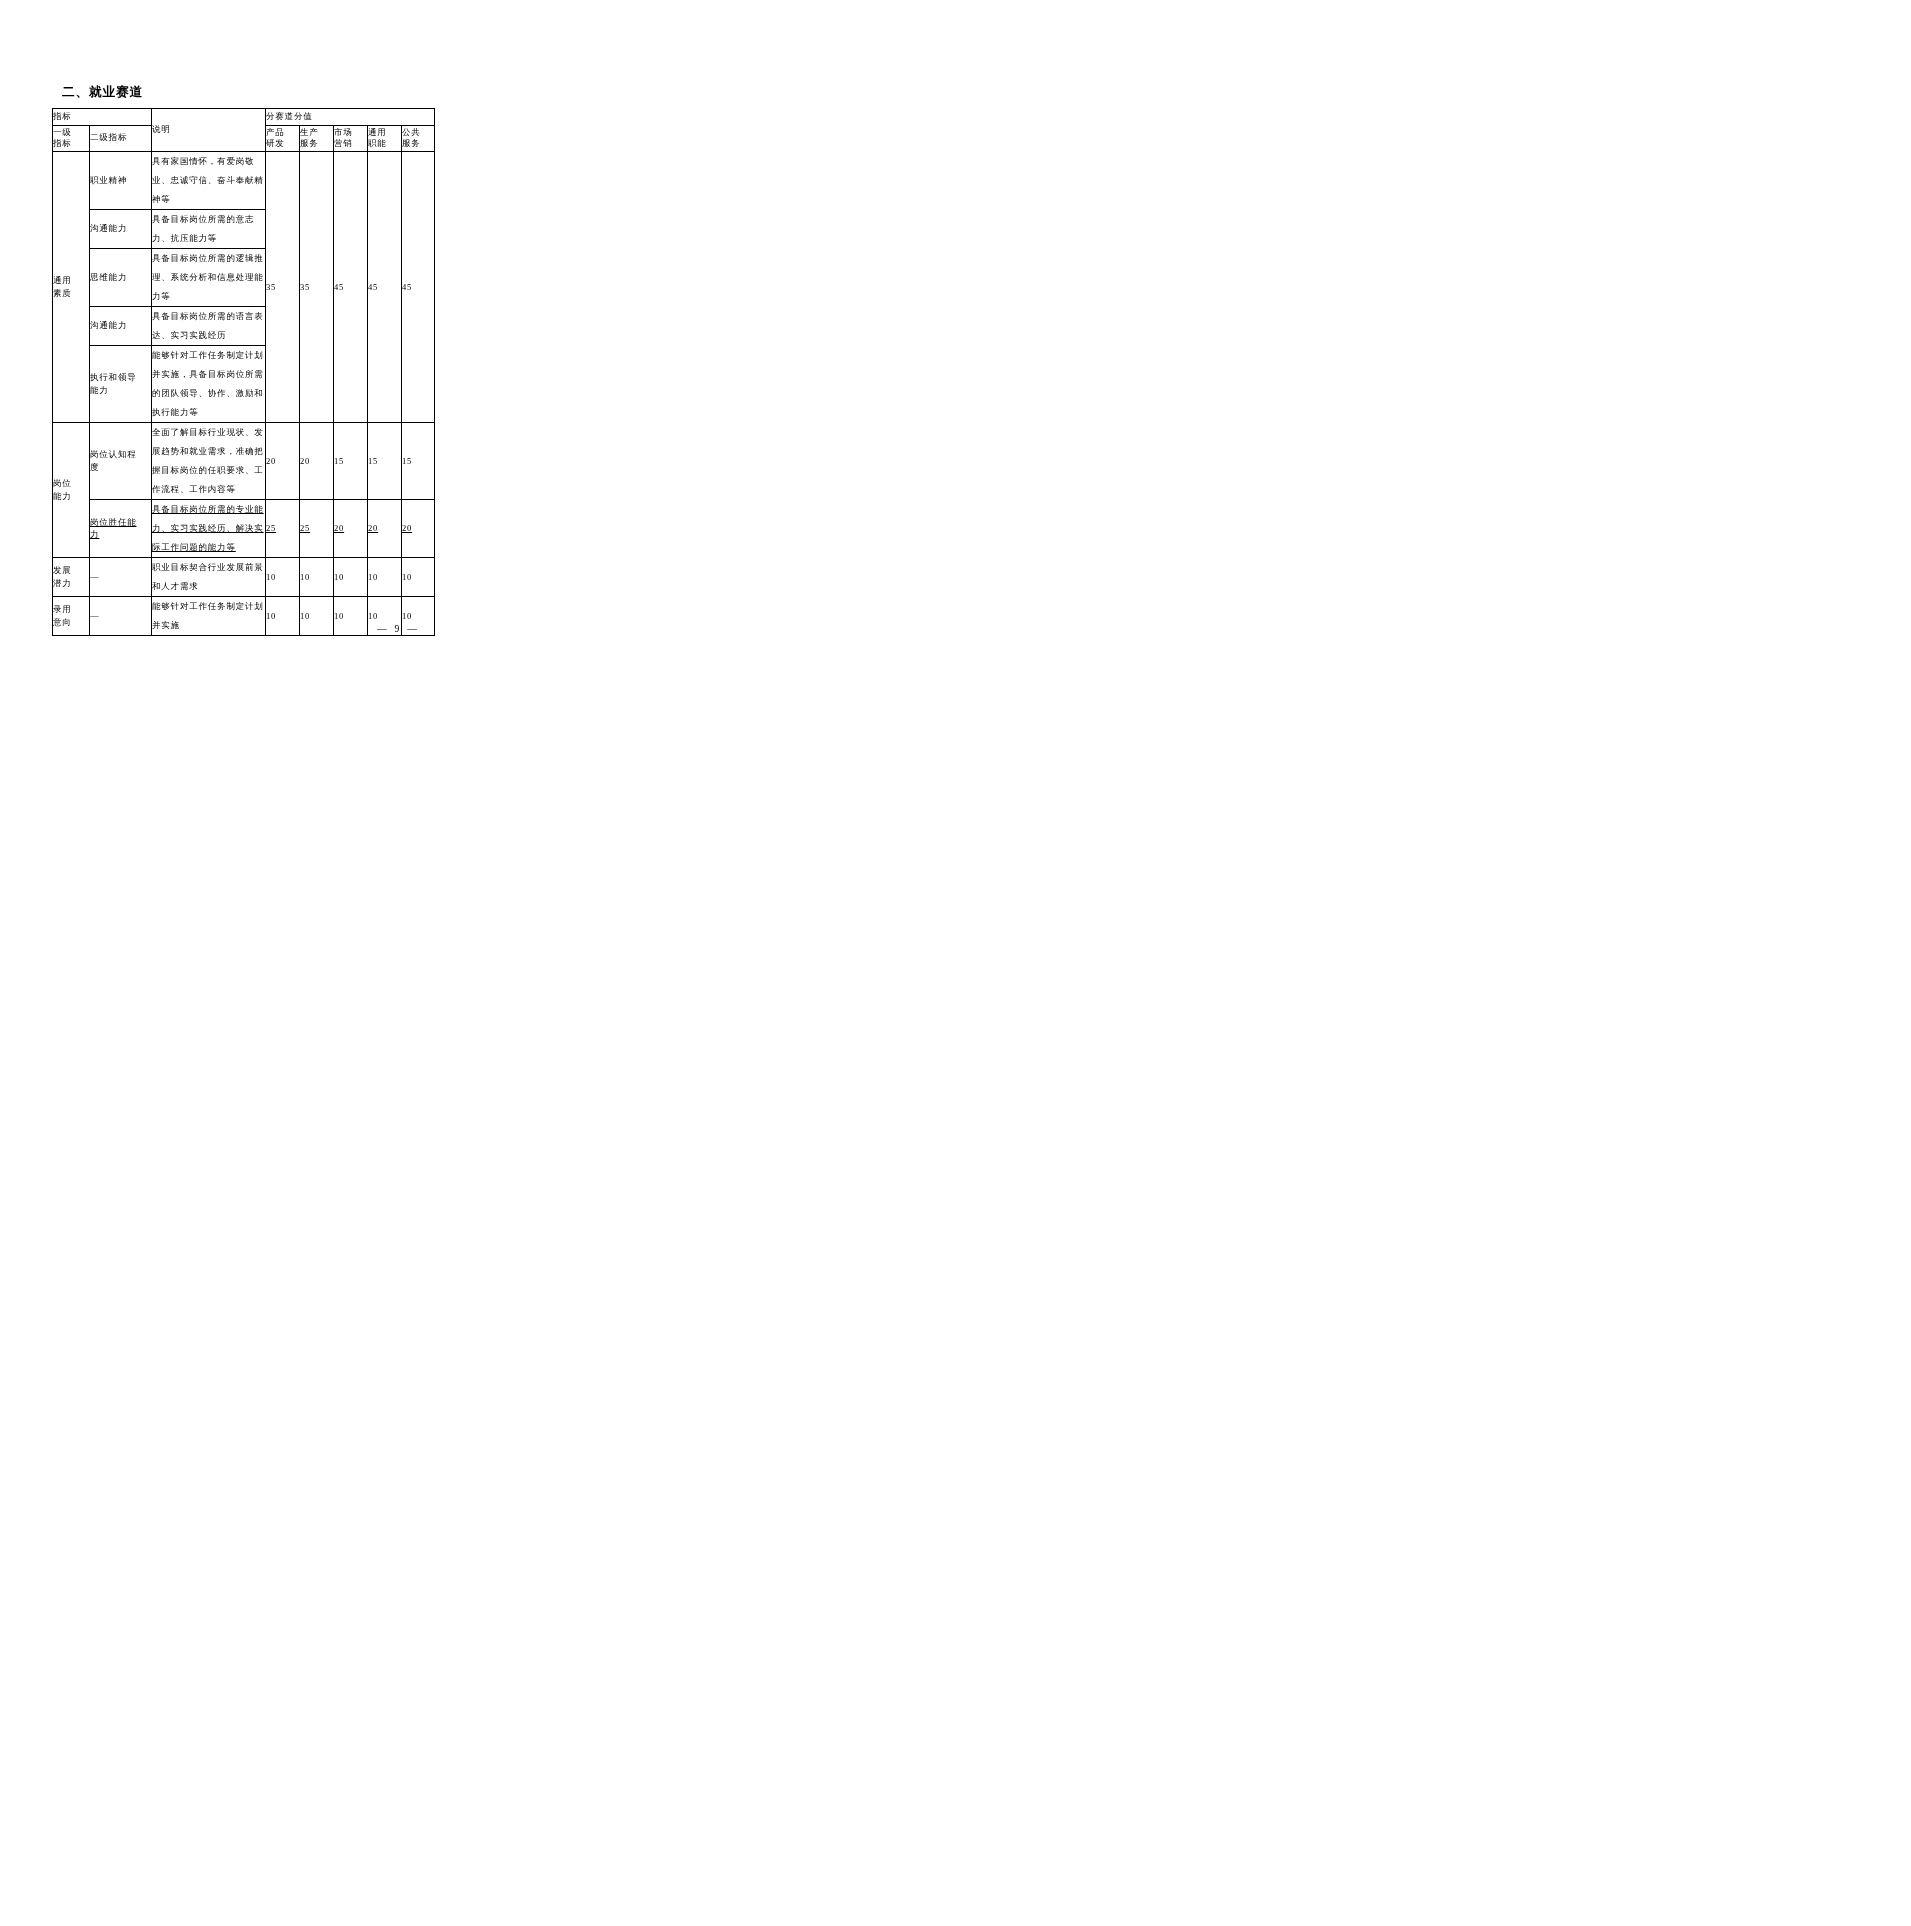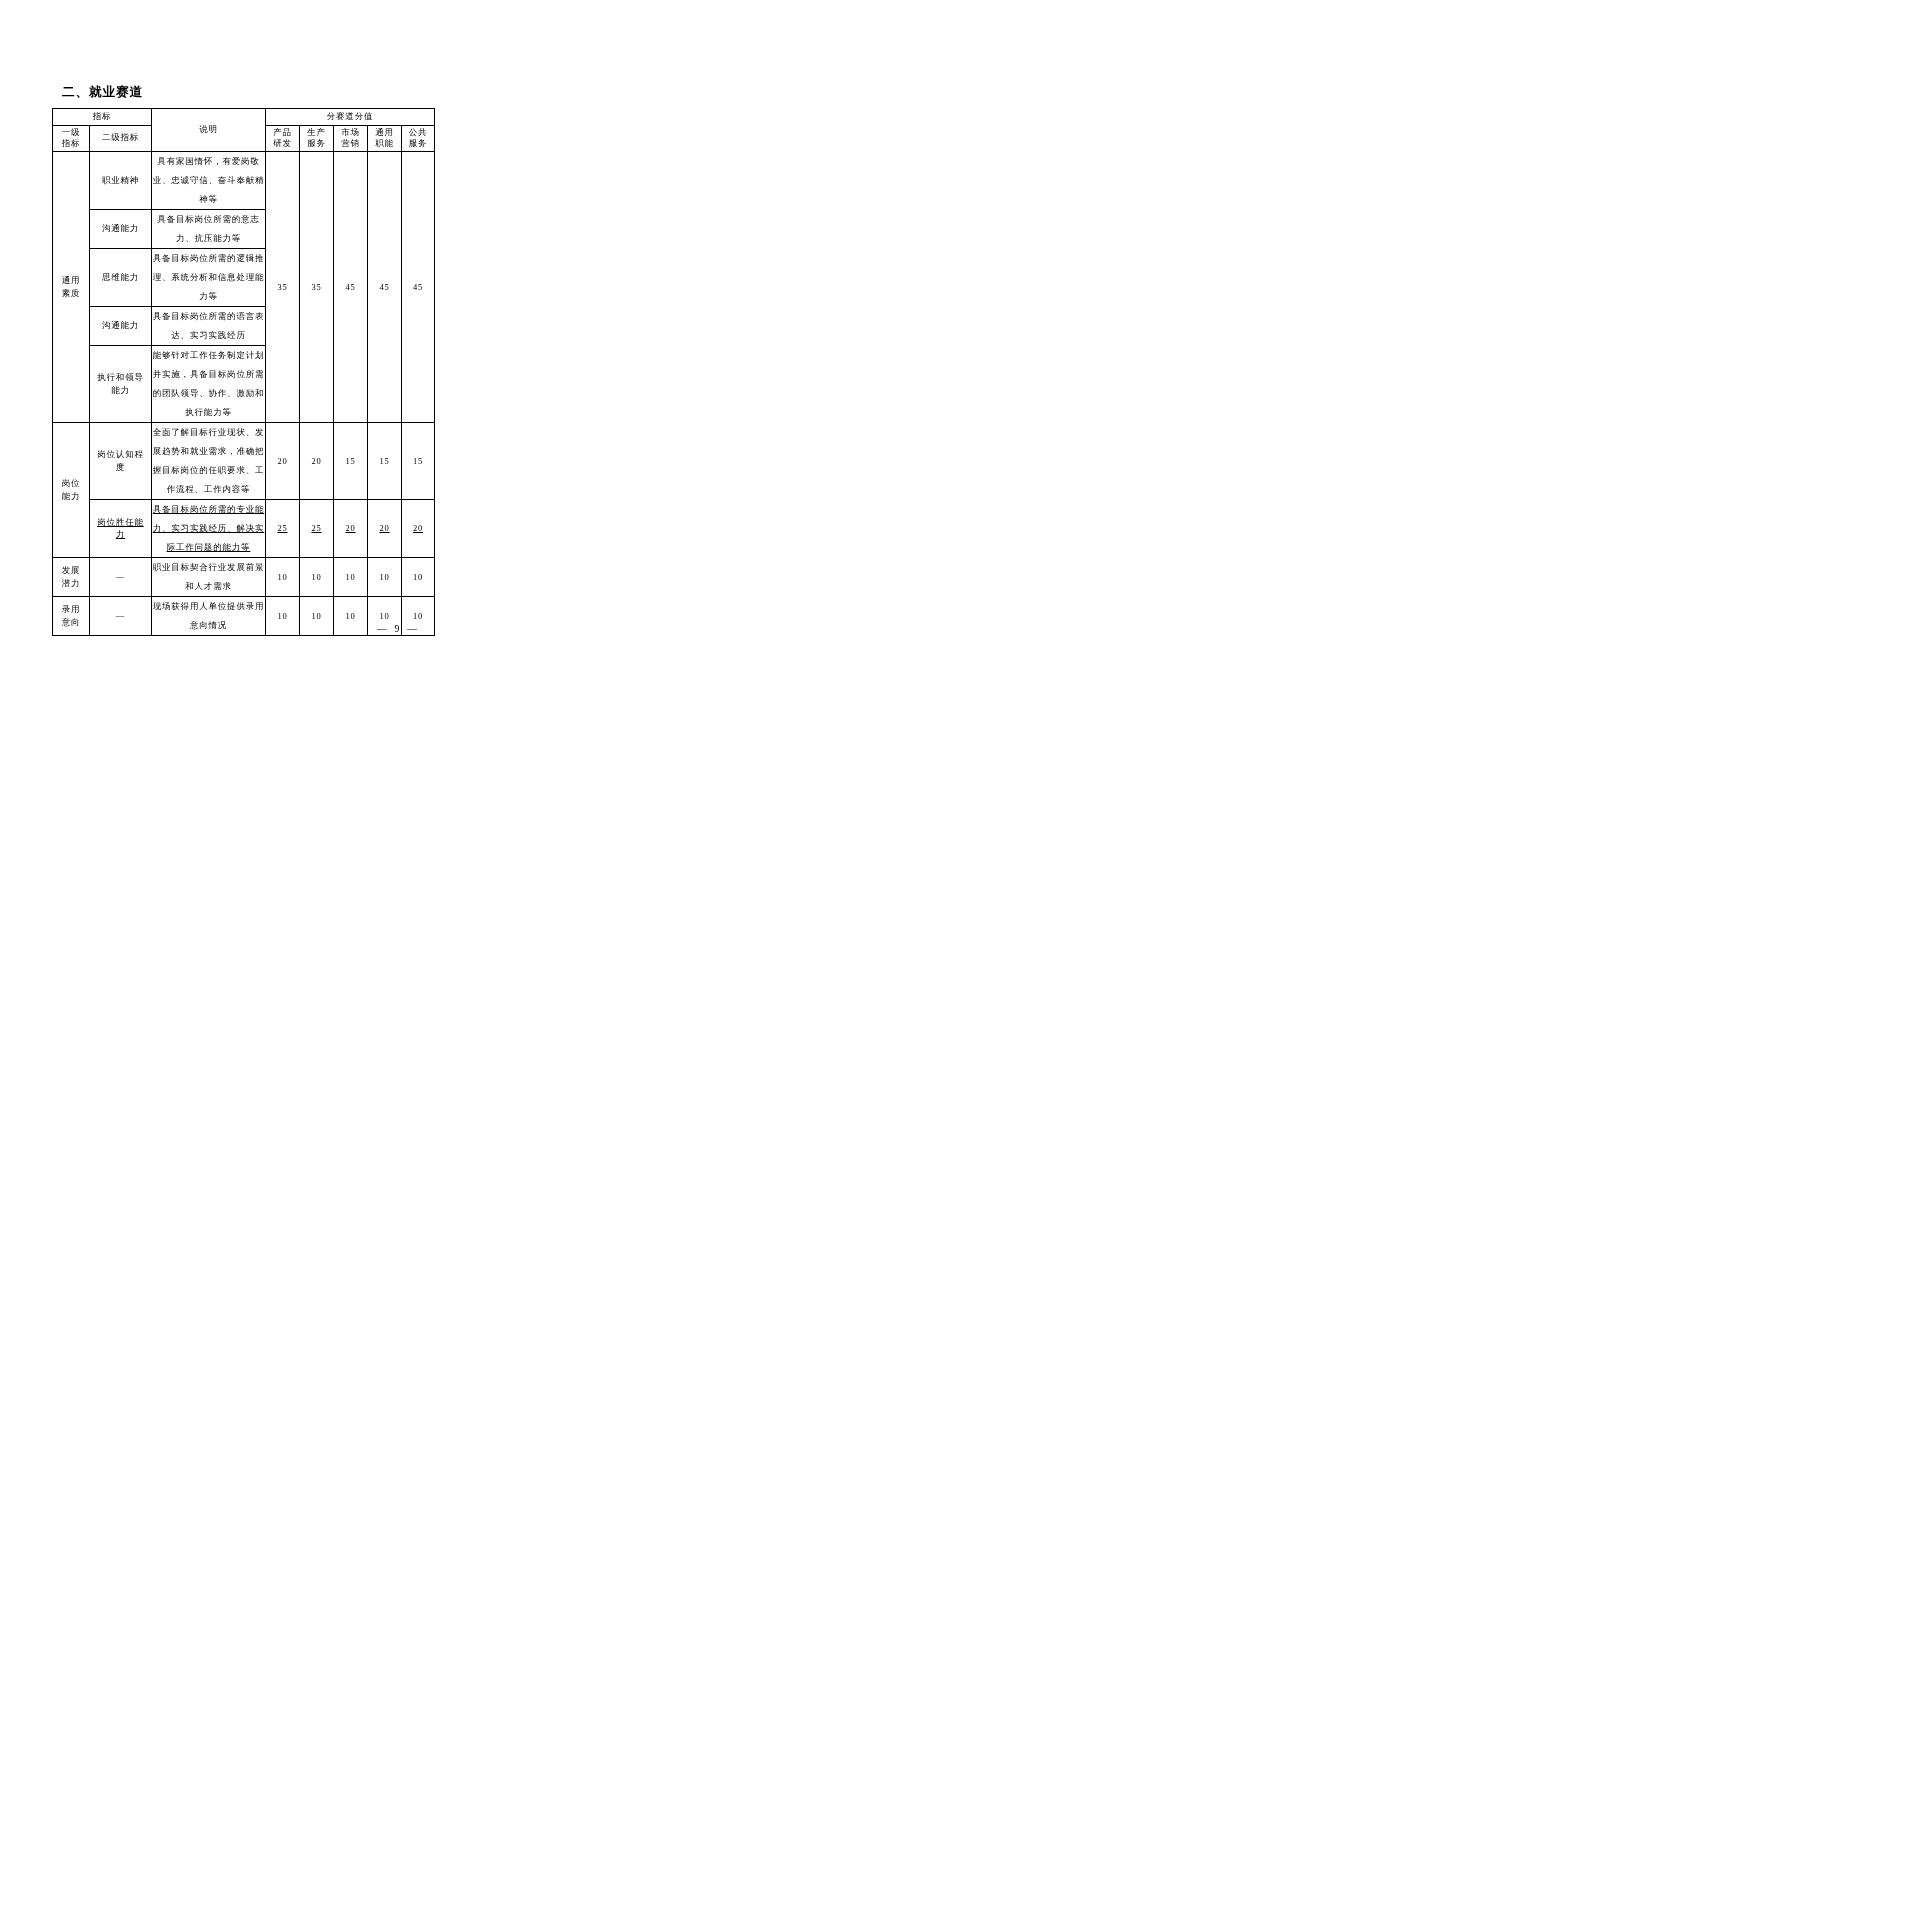--- a/index.html
+++ b/index.html
@@ -38,21 +38,21 @@
     border-collapse: collapse;
     table-layout: fixed;
     border: 0.8px solid #000;
   }
   table.rubric td {
     border-left: 0.4px solid #000;
     border-right: 0.4px solid #000;
     border-top: 0.8px solid #000;
     border-bottom: 0.8px solid #000;
     vertical-align: middle;
-    text-align: center;
+    text-align: left;
     font-size: 8.5px;
     padding: 0;
     overflow: hidden;
   }
   td.label {
     white-space: pre-line;
     letter-spacing: 0.8px;
     line-height: 12.3px;
   }
   td.head {
@@ -197,21 +197,21 @@
       <td class="score">10</td>
       <td class="score">10</td>
       <td class="score">10</td>
       <td class="score">10</td>
     </tr>
 
     <tr class="r9">
       <td class="label">录用
 意向</td>
       <td class="label">—</td>
-      <td class="desc">现场获得用人单位提供录用意向情况</td>
+      <td class="desc">能够针对工作任务制定计划并实施</td>
       <td class="score">10</td>
       <td class="score">10</td>
       <td class="score">10</td>
       <td class="score">10</td>
       <td class="score">10</td>
     </tr>
   </tbody>
     </table>
 
   <div class="page-number">— 9 —</div>

